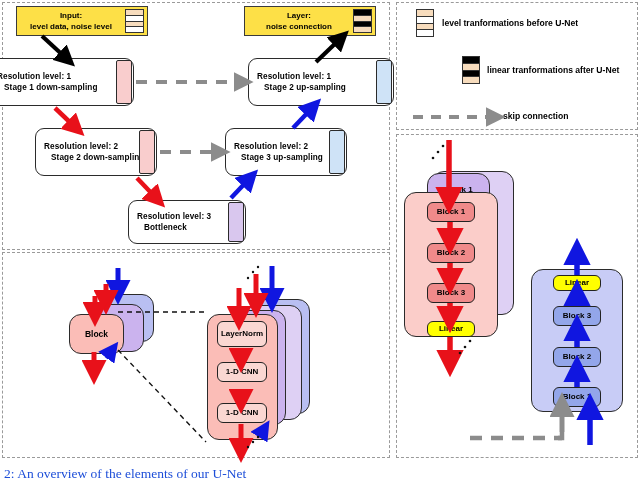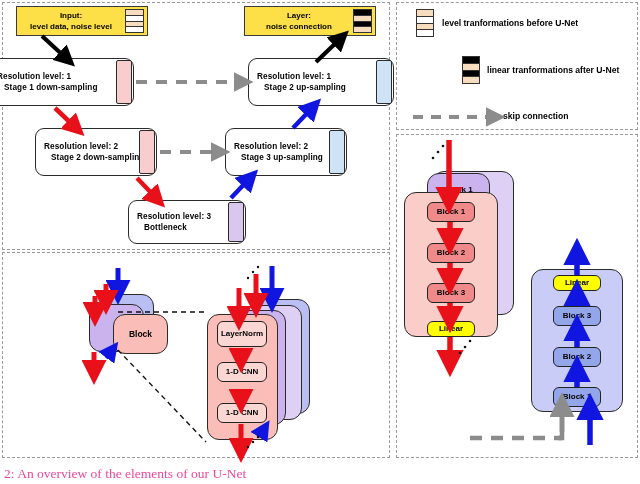--- a/index.html
+++ b/index.html
@@ -64,21 +64,21 @@
   .card-red{background:#fbbdb7;}
   .card-pink{background:#fbcdc9;}
   .card-purple{background:#cbb3ee;}
   .card-lilac{background:#ded0f4;}
   .card-blue{background:#b9bff2;}
   .card-periw{background:#c8ccf6;}
 
   
   #caption{position:absolute;left:4px;top:466px;width:430px;height:18px;
         font-family:"Liberation Serif", serif;font-size:13.5px;
-        color:#ec4899;white-space:nowrap;overflow:hidden;}
+        color:#1d4ed8;white-space:nowrap;overflow:hidden;}
 </style>
 </head>
 <body>
 
 <div class="panel" id="panel-topleft"></div>
 <div class="panel" id="panel-bottomleft"></div>
 <div class="panel" id="panel-legend"></div>
 <div class="panel" id="panel-blocks"></div>
 
 <div class="iobox" style="left:16px;top:6px;width:132px;height:30px;">
@@ -160,21 +160,21 @@
     <i style="background:#f7dcbd"></i>
   <i style="background:#000"></i>
     <i style="background:#f7dcbd"></i>
 </div>
 <div class="lg-row" style="left:487px;top:65px;">linear tranformations after U-Net</div>
 
 <div class="lg-row" style="left:503px;top:111px;">skip connection</div>
 
 <div class="card card-blue" style="left:99px;top:294px;width:55px;height:48px;"></div>
 <div class="card card-purple" style="left:89px;top:304px;width:55px;height:48px;"></div>
-<div class="card card-red" style="left:69px;top:314px;width:55px;height:40px;margin-left:44px;">
+<div class="card card-red" style="left:69px;top:314px;width:55px;height:40px;">
   <div style="position:absolute;inset:0;display:flex;align-items:center;justify-content:center;
               font-size:8.5px;font-weight:bold;">Block</div>
 </div>
 
 <div class="card card-blue" style="left:252px;top:299px;width:58px;height:115px;"></div>
 <div class="card card-lilac" style="left:244px;top:305px;width:58px;height:115px;"></div>
 <div class="card card-purple" style="left:228px;top:310px;width:58px;height:115px;"></div>
 <div class="card card-red" style="left:207px;top:314px;width:71px;height:126px;"></div>
 
 <div class="chip chip-lightred" style="left:217px;top:321px;width:50px;height:26px;flex-direction:row;">

